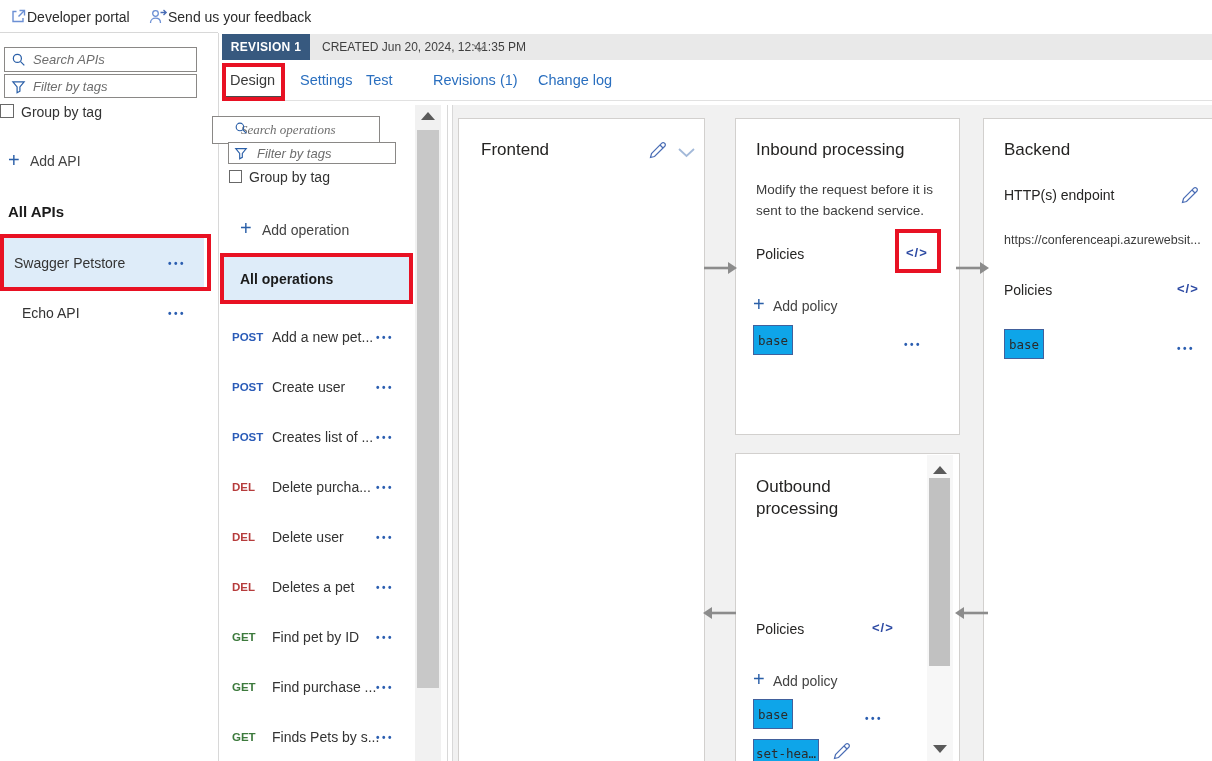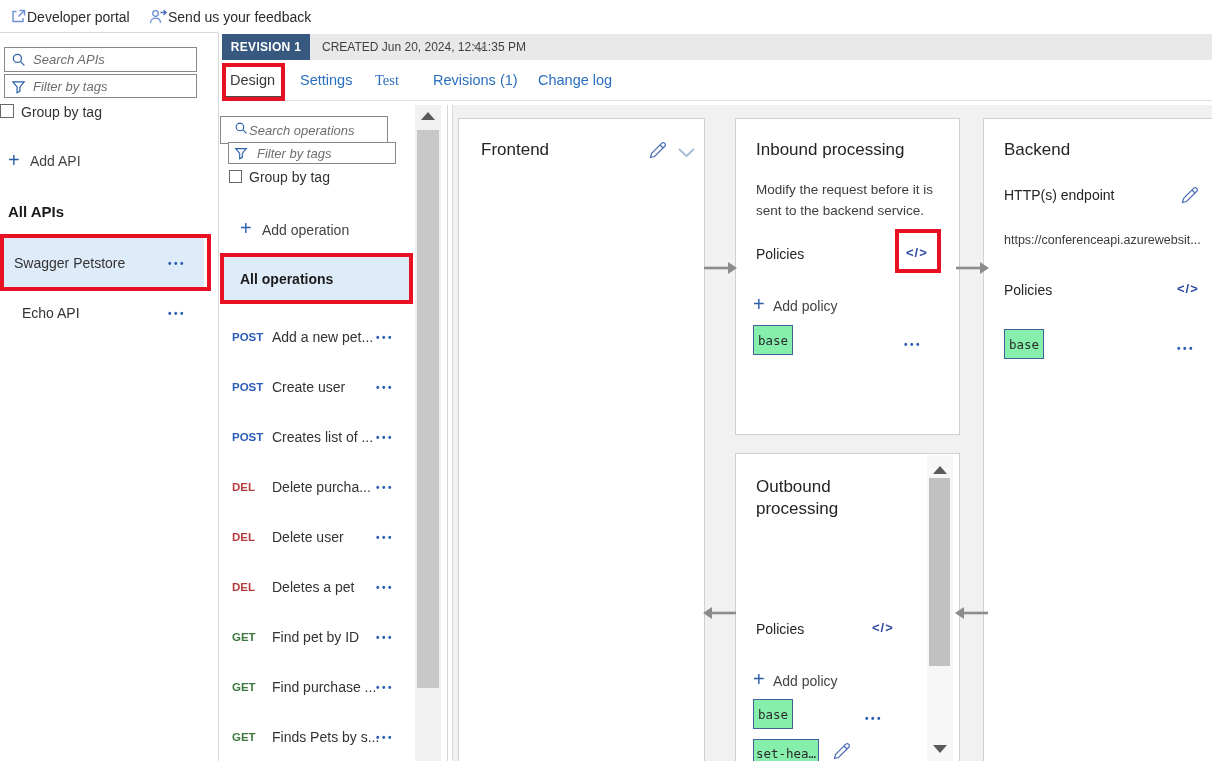--- a/index.html
+++ b/index.html
@@ -26,21 +26,21 @@
   .tab { position:absolute; top:72px; font-size:14.5px; cursor:pointer; }
   .tab.inactive { color:#2a6fbf; }
   .tab.active { color:#3a3a3a; }
   .underline { position:absolute; background:#4a4a4a; }
   .canvas { position:absolute; background:#f1f1f1; }
   .card { position:absolute; background:#fff; border:1px solid #d2d0ce; }
   .card-title { position:absolute; font-size:17px; color:#252423; line-height:22px; }
   .desc { position:absolute; font-size:13.5px; line-height:21px; color:#3d3d3d; }
   .sec-label { position:absolute; font-size:14px; font-weight:400; color:#252423; }
   .code { position:absolute; color:#2d4aa3; font-weight:700; font-size:13px; letter-spacing:1px; cursor:pointer; }
-  .chip { position:absolute; border:1px solid #41609c; background:#86efac; font-family:"DejaVu Sans Mono", monospace; font-size:12.5px; color:#2b2b2b; display:flex; align-items:center; justify-content:center; cursor:pointer; }
+  .chip { position:absolute; border:1px solid #41609c; background:#0ea5e9; font-family:"DejaVu Sans Mono", monospace; font-size:12.5px; color:#2b2b2b; display:flex; align-items:center; justify-content:center; cursor:pointer; }
   .method { position:absolute; font-size:11.5px; font-weight:700; line-height:22px; }
   .m-POST { color:#2b5cb8; } .m-DEL { color:#b63c3c; } .m-GET { color:#3d7a3d; }
   .opname { position:absolute; font-size:14px; color:#333; line-height:22px; }
   .sb-track { position:absolute; background:#f1f1f1; }
   .sb-thumb { position:absolute; background:#c8c8c8; cursor:pointer; }
   .tri-up { position:absolute; width:0; height:0; border-left:7px solid transparent; border-right:7px solid transparent; border-bottom:8px solid #5a5a5a; cursor:pointer; }
   .tri-down { position:absolute; width:0; height:0; border-left:7px solid transparent; border-right:7px solid transparent; border-top:8px solid #5a5a5a; cursor:pointer; }
   .heading { position:absolute; font-weight:700; color:#1b1b1b;text-align:right; }
   svg { display:block; }
 </style>
@@ -112,26 +112,26 @@
   <span class="abs" style="left:472px;top:43px;cursor:pointer;">
     <svg width="15" height="10" viewBox="0 0 15 10">
         <polyline points="2,2 7.5,8 13,2" fill="none" stroke="#8f8f8f" stroke-width="1.6"></polyline>
       </svg>
   </span>
 
   <div class="hline" style="left:222px;top:100px;width:990px;background:#e1e1e1;"></div>
   <span class="tab active" style="left:230px;">Design</span>
   <div class="underline" style="left:225px;top:96px;width:58px;height:4px;"></div>
   <span class="tab inactive" style="left:300px;">Settings</span>
-  <span class="tab inactive" style="left:375px;font-family:Liberation Serif, serif;">Test</span>
+  <span class="tab inactive" style="left:366px;">Test</span>
   <span class="tab inactive" style="left:433px;">Revisions (1)</span>
   <span class="tab inactive" style="left:538px;">Change log</span>
   <div class="redbox" style="left:222px;top:63px;width:63px;height:38px;"></div>
 
-  <input class="tin" style="left: 220px; top: 116px; width: 168px; height: 28px;" placeholder="Search operations">
+  <input class="tin" style="left: 212px; top: 116px; width: 168px; height: 28px; font-family: Liberation Serif, serif;" placeholder="Search operations">
   <span class="in-icon" style="left:234px;top:121px;">
     <svg width="14" height="14" viewBox="0 0 16 16">
         <circle cx="6.8" cy="6.8" r="4.3" fill="none" stroke="#2a5fa8" stroke-width="1.3"></circle>
         <line x1="10.2" y1="10.2" x2="14.2" y2="14.2" stroke="#2a5fa8" stroke-width="1.3"></line>
       </svg>
   </span>
   <input class="tin" style="left: 228px; top: 142px; width: 168px; height: 22px;" placeholder="Filter by tags">
   <span class="in-icon" style="left:234px;top:146px;">
     <svg width="14" height="14" viewBox="0 0 16 16">
         <path d="M2 3h12L9.5 8.5V13l-3 1.6V8.5z" fill="none" stroke="#2a5fa8" stroke-width="1.3"></path>

